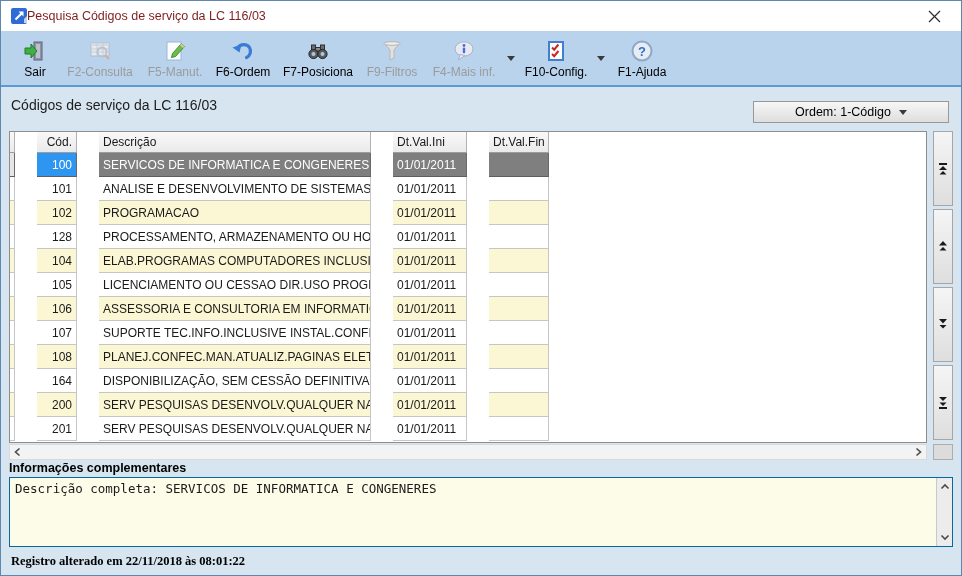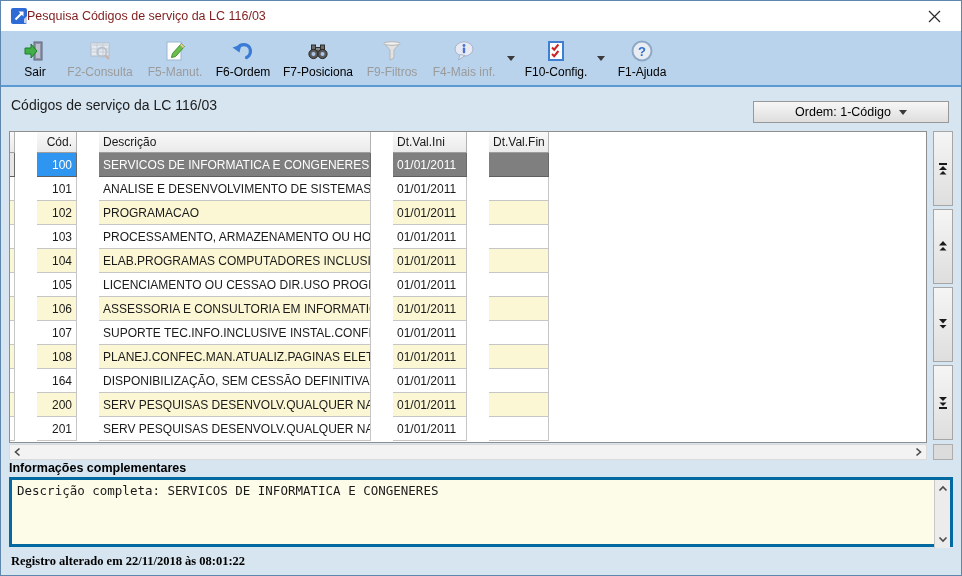--- a/index.html
+++ b/index.html
@@ -64,21 +64,21 @@
     background:#dcdcdc; border:1px solid #adadad; }
   
   .nav-col { position:absolute; left:932px; top:130px; width:20px; }
   .nav-btn { width:20px; height:75px; margin-bottom:3px;
     background:linear-gradient(#f5f5f5,#dedede); border:1px solid #a6a6a6;
     display:flex; align-items:center; justify-content:center; cursor:pointer; }
   
   .info-label { position:absolute; left:8px; top:460px; font-size:12.5px;
     font-weight:bold; color:#000; }
   .info-box { position:absolute; left:8px; top:476px; width:944px; height:70px;
-    background:#fdfce9; border:3px solid #0369a1; }
+    background:#fdfce9; border:1px solid #0369a1; }
   .info-text { position:absolute; left:5px; top:3px; right:20px;
     font-family:"DejaVu Sans Mono","Liberation Mono", monospace;
     font-size:12.5px; color:#1a1a1a; white-space:pre-wrap; }
   .vscroll { position:absolute; right:0; top:0; width:16px; height:68px;
     background:#ececec; border-left:1px solid #c9c9c9;
     display:flex; flex-direction:column; justify-content:space-between;
     align-items:center; padding:2px 0; }
   .vs-arrow { width:14px; height:14px; display:flex; align-items:center;
     justify-content:center; cursor:pointer; }
   
@@ -252,21 +252,21 @@
       </div>
       <div class="grow yellow">
         <div class="gcell ind"></div>
         <div class="gcell num cod">102</div>
         <div class="gcell">PROGRAMACAO</div>
         <div class="gcell">01/01/2011</div>
         <div class="gcell"></div>
       </div>
       <div class="grow">
         <div class="gcell ind"></div>
-        <div class="gcell num cod">103</div>
+        <div class="gcell num cod">128</div>
         <div class="gcell">PROCESSAMENTO, ARMAZENAMENTO OU HOSPEDAG</div>
         <div class="gcell">01/01/2011</div>
         <div class="gcell"></div>
       </div>
       <div class="grow yellow">
         <div class="gcell ind"></div>
         <div class="gcell num cod">104</div>
         <div class="gcell">ELAB.PROGRAMAS COMPUTADORES INCLUSIVE JO</div>
         <div class="gcell">01/01/2011</div>
         <div class="gcell"></div>

